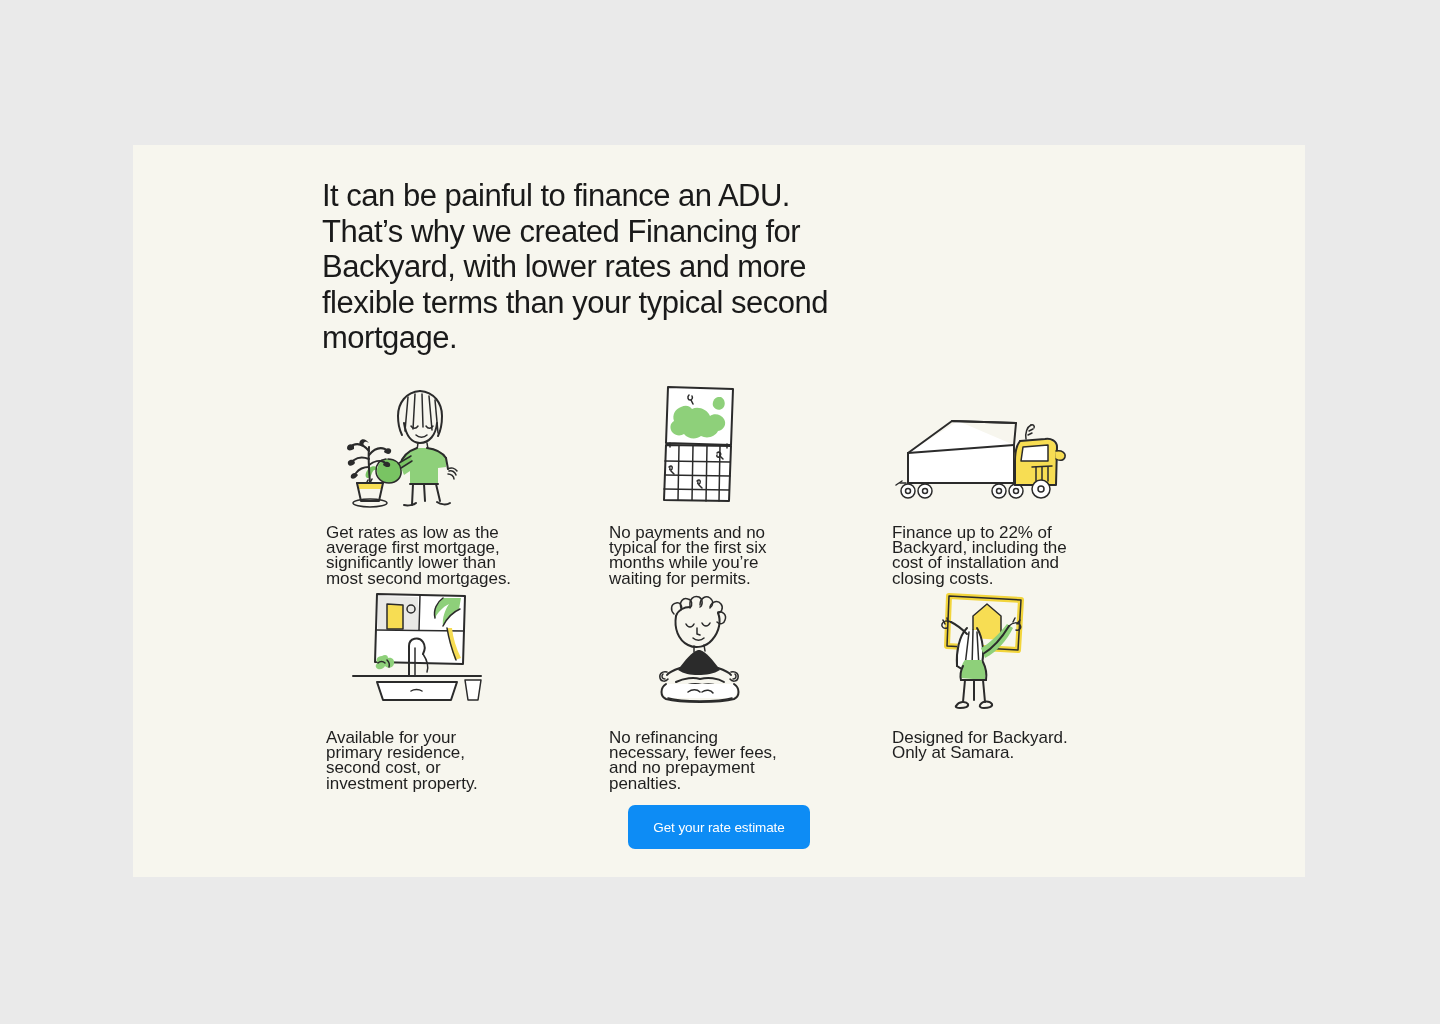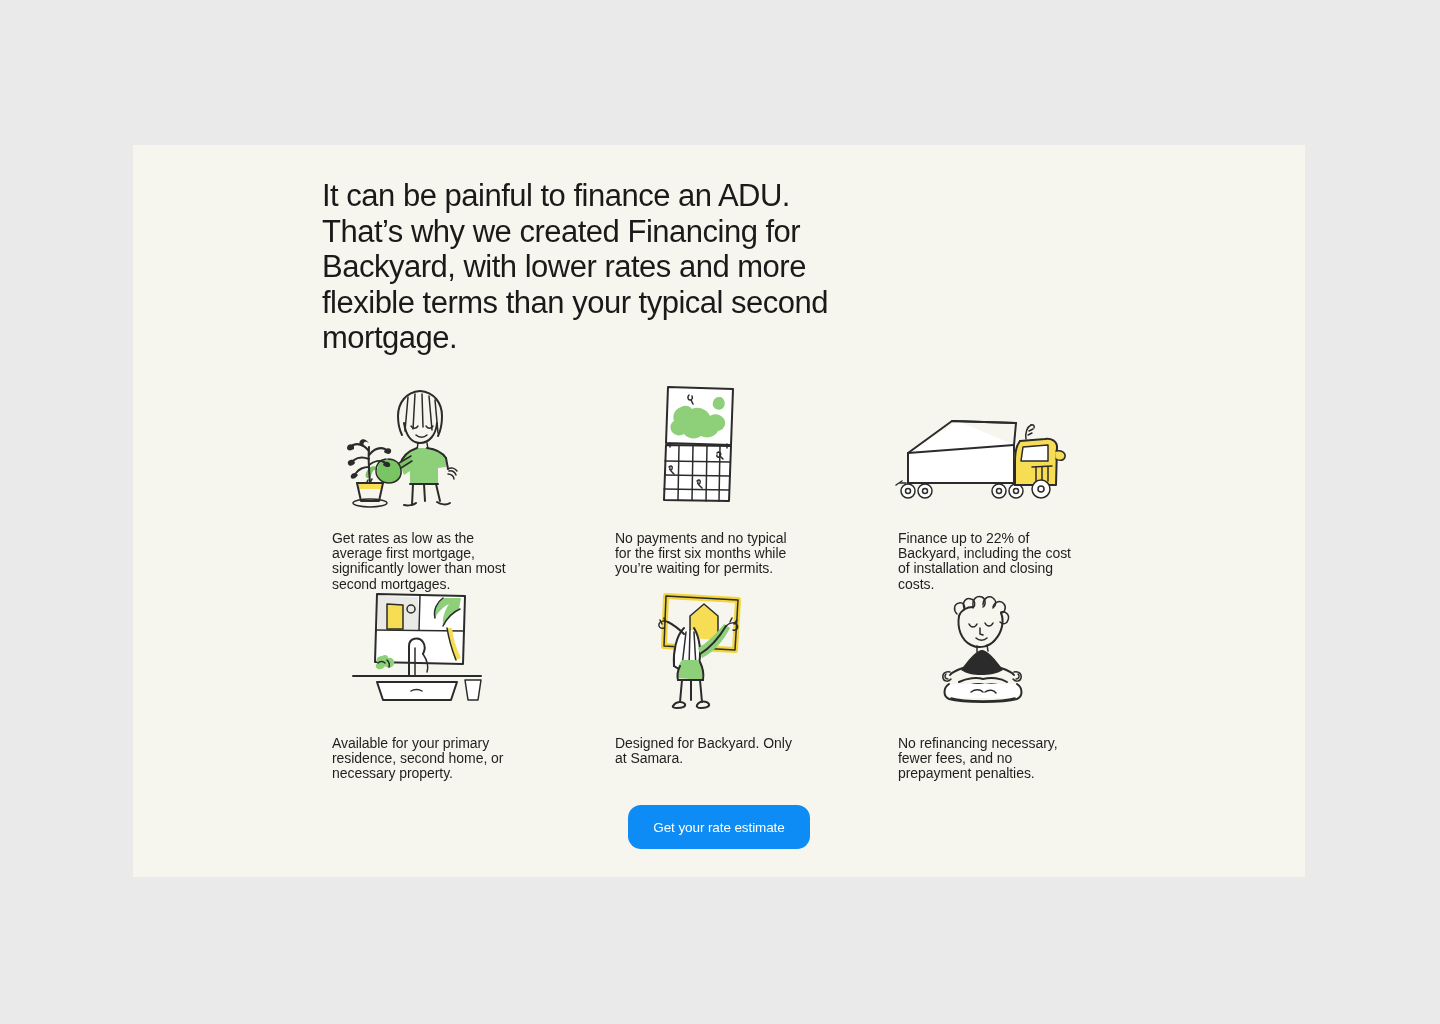--- a/index.html
+++ b/index.html
@@ -78,23 +78,23 @@
   .feature-art svg {
     display: block;
     overflow: visible;
   }
 
   .feature-text {
     position: absolute;
     left: 0;
     top: 138px;
     width: 186px;
-    margin: 10px;
+    margin: 4px;
     font-family: "Liberation Sans", sans-serif;
-    font-size: 14px;
+    font-size: 17px;
     line-height: 15.2px;
     font-weight: 400;
     letter-spacing: -0.05px;
     color: #1f1f1f;
   }
 
   
   .features .feature:nth-child(4) .feature-art,
   .features .feature:nth-child(5) .feature-art,
   .features .feature:nth-child(6) .feature-art {
@@ -110,21 +110,21 @@
     display: flex;
     justify-content: center;
   }
   .cta-button {
     display: inline-flex;
     align-items: center;
     justify-content: center;
     height: 44px;
     padding: 0 25px;
     border: none;
-    border-radius: 13px;
+    border-radius: 7px;
     background: #0d8cf5;
     color: #ffffff;
     font-family: "Liberation Sans", sans-serif;
     font-size: 13.5px;
     font-weight: 400;
     letter-spacing: -0.1px;
     cursor: pointer;
   }
 
   
@@ -347,21 +347,69 @@
             <path class="ink-thin" d="M76 66 C80 72 82 78 80 84"></path>
 
             <path class="white-fill" d="M30 94 L110 94 L104 112 L36 112 Z"></path>
             <path class="ink" d="M30 94 L110 94 L104 112 L36 112 Z"></path>
             <path class="ink-thin" d="M64 103 C67 101 72 101 75 103"></path>
 
             <path class="white-fill" d="M118 92 L134 92 L131 112 L121 112 Z"></path>
             <path class="ink-thin" d="M118 92 L134 92 L131 112 L121 112 Z"></path>
           </svg>
         </div>
-        <p class="feature-text">Available for your primary residence, second home, or necessary property.</p>
+        <p class="feature-text">Available for your primary residence, second cost, or investment property.</p>
+      </div>
+
+      <div class="feature">
+        <div class="feature-art">
+          <svg width="120" height="120" viewBox="0 0 120 120" aria-hidden="true">
+
+            <path class="ink-thin" d="M34 26 C30 22 31 16 36 15 C40 14 43 18 41 22"></path>
+            <path class="ink-thin" d="M41 20 C39 14 43 9 48 11 C52 12 53 17 50 20"></path>
+            <path class="ink-thin" d="M50 18 C49 11 54 7 59 9 C63 11 63 17 60 19"></path>
+            <path class="ink-thin" d="M60 17 C60 10 66 7 70 10 C74 13 73 18 70 20"></path>
+            <path class="ink-thin" d="M70 19 C72 13 78 12 81 16 C84 20 81 25 78 25"></path>
+            <path class="ink-thin" d="M78 24 C83 23 87 27 85 32 C84 36 80 37 77 34"></path>
+
+            <path class="ink" d="M36 28 C34 40 38 52 48 57 C56 61 66 59 72 52 C80 43 81 32 78 25"></path>
+            <path class="ink" d="M36 28 C38 22 44 19 50 19"></path>
+
+            <path class="ink-thin" d="M46 36 C48 40 52 40 54 36"></path>
+            <path class="ink-thin" d="M62 35 C64 39 68 39 70 35"></path>
+
+            <path class="ink-thin" d="M57 40 L57 46 L60 47"></path>
+            <path class="ink-thin" d="M53 50 C56 53 61 53 64 50"></path>
+
+            <path class="ink-thin" d="M54 58 L54 64"></path>
+            <path class="ink-thin" d="M64 57 L65 63"></path>
+
+            <path class="dark-fill" d="M58 62 C52 64 45 72 38 82 C44 86 50 87 58 87 C66 87 74 86 80 82 C73 72 66 64 60 62 Z"></path>
+
+            <path class="ink" d="M40 80 C34 82 29 84 27 87"></path>
+            <path class="ink" d="M78 80 C84 82 89 84 91 87"></path>
+
+            <path class="ink-thin" d="M27 84 C22 83 19 86 20 90 C21 94 26 94 28 91"></path>
+            <path class="ink-thin" d="M23 86 C21 88 22 91 25 91"></path>
+            <path class="ink-thin" d="M91 84 C96 83 99 86 98 90 C97 94 92 94 90 91"></path>
+            <path class="ink-thin" d="M95 86 C97 88 96 91 93 91"></path>
+
+            <path class="ink" d="M36 94 C44 90 54 89 60 91 C68 89 78 90 84 94"></path>
+            <path class="ink" d="M40 100 C48 96 56 95 62 97"></path>
+            <path class="ink" d="M62 97 C70 95 78 97 82 101"></path>
+
+            <path class="white-fill" d="M26 96 C22 101 22 108 28 110 L92 110 C98 108 98 100 94 96 Z"></path>
+            <path class="ink" d="M26 96 C20 100 20 108 26 111 C40 115 80 115 94 111 C100 108 100 100 94 96"></path>
+            <path class="ink-thin" d="M28 110 C42 114 78 114 92 110"></path>
+
+            <path class="ink-thin" d="M48 104 C52 101 57 101 60 104"></path>
+            <path class="ink-thin" d="M62 104 C66 101 71 102 73 105"></path>
+          </svg>
+        </div>
+        <p class="feature-text">No refinancing necessary, fewer fees, and no prepayment penalties.</p>
       </div>
 
       <div class="feature">
         <div class="feature-art">
           <svg width="120" height="120" viewBox="0 0 120 120" aria-hidden="true">
 
             <path d="M26 8 L98 12 L95 62 L24 58 Z" fill="none" stroke="#f2d53c" stroke-width="6" stroke-linejoin="round"></path>
             <path class="ink-thin" d="M26 8 L98 12 L95 62 L24 58 Z"></path>
 
             <path class="yellow" d="M50 50 L50 28 L64 16 L78 28 L78 52 Z"></path>
@@ -395,68 +443,20 @@
             <path class="ink" d="M51 92 L51 112"></path>
             <path class="ink" d="M60 92 L62 114"></path>
 
             <path class="ink" d="M33 118 C36 113 43 113 45 116 C46 119 42 120 37 120 C34 120 32 119 33 118 Z"></path>
             <path class="ink" d="M57 117 C60 112 67 113 69 116 C70 119 65 120 61 120 C58 120 56 119 57 117 Z"></path>
           </svg>
         </div>
         <p class="feature-text">Designed for Backyard. Only at Samara.</p>
       </div>
 
-      <div class="feature">
-        <div class="feature-art">
-          <svg width="120" height="120" viewBox="0 0 120 120" aria-hidden="true">
-
-            <path class="ink-thin" d="M34 26 C30 22 31 16 36 15 C40 14 43 18 41 22"></path>
-            <path class="ink-thin" d="M41 20 C39 14 43 9 48 11 C52 12 53 17 50 20"></path>
-            <path class="ink-thin" d="M50 18 C49 11 54 7 59 9 C63 11 63 17 60 19"></path>
-            <path class="ink-thin" d="M60 17 C60 10 66 7 70 10 C74 13 73 18 70 20"></path>
-            <path class="ink-thin" d="M70 19 C72 13 78 12 81 16 C84 20 81 25 78 25"></path>
-            <path class="ink-thin" d="M78 24 C83 23 87 27 85 32 C84 36 80 37 77 34"></path>
-
-            <path class="ink" d="M36 28 C34 40 38 52 48 57 C56 61 66 59 72 52 C80 43 81 32 78 25"></path>
-            <path class="ink" d="M36 28 C38 22 44 19 50 19"></path>
-
-            <path class="ink-thin" d="M46 36 C48 40 52 40 54 36"></path>
-            <path class="ink-thin" d="M62 35 C64 39 68 39 70 35"></path>
-
-            <path class="ink-thin" d="M57 40 L57 46 L60 47"></path>
-            <path class="ink-thin" d="M53 50 C56 53 61 53 64 50"></path>
-
-            <path class="ink-thin" d="M54 58 L54 64"></path>
-            <path class="ink-thin" d="M64 57 L65 63"></path>
-
-            <path class="dark-fill" d="M58 62 C52 64 45 72 38 82 C44 86 50 87 58 87 C66 87 74 86 80 82 C73 72 66 64 60 62 Z"></path>
-
-            <path class="ink" d="M40 80 C34 82 29 84 27 87"></path>
-            <path class="ink" d="M78 80 C84 82 89 84 91 87"></path>
-
-            <path class="ink-thin" d="M27 84 C22 83 19 86 20 90 C21 94 26 94 28 91"></path>
-            <path class="ink-thin" d="M23 86 C21 88 22 91 25 91"></path>
-            <path class="ink-thin" d="M91 84 C96 83 99 86 98 90 C97 94 92 94 90 91"></path>
-            <path class="ink-thin" d="M95 86 C97 88 96 91 93 91"></path>
-
-            <path class="ink" d="M36 94 C44 90 54 89 60 91 C68 89 78 90 84 94"></path>
-            <path class="ink" d="M40 100 C48 96 56 95 62 97"></path>
-            <path class="ink" d="M62 97 C70 95 78 97 82 101"></path>
-
-            <path class="white-fill" d="M26 96 C22 101 22 108 28 110 L92 110 C98 108 98 100 94 96 Z"></path>
-            <path class="ink" d="M26 96 C20 100 20 108 26 111 C40 115 80 115 94 111 C100 108 100 100 94 96"></path>
-            <path class="ink-thin" d="M28 110 C42 114 78 114 92 110"></path>
-
-            <path class="ink-thin" d="M48 104 C52 101 57 101 60 104"></path>
-            <path class="ink-thin" d="M62 104 C66 101 71 102 73 105"></path>
-          </svg>
-        </div>
-        <p class="feature-text">No refinancing necessary, fewer fees, and no prepayment penalties.</p>
-      </div>
-
     </div>
 
     <div class="cta-row">
       <button class="cta-button">Get your rate estimate</button>
     </div>
 
   </section>
 </div>
 
 </body></html>

